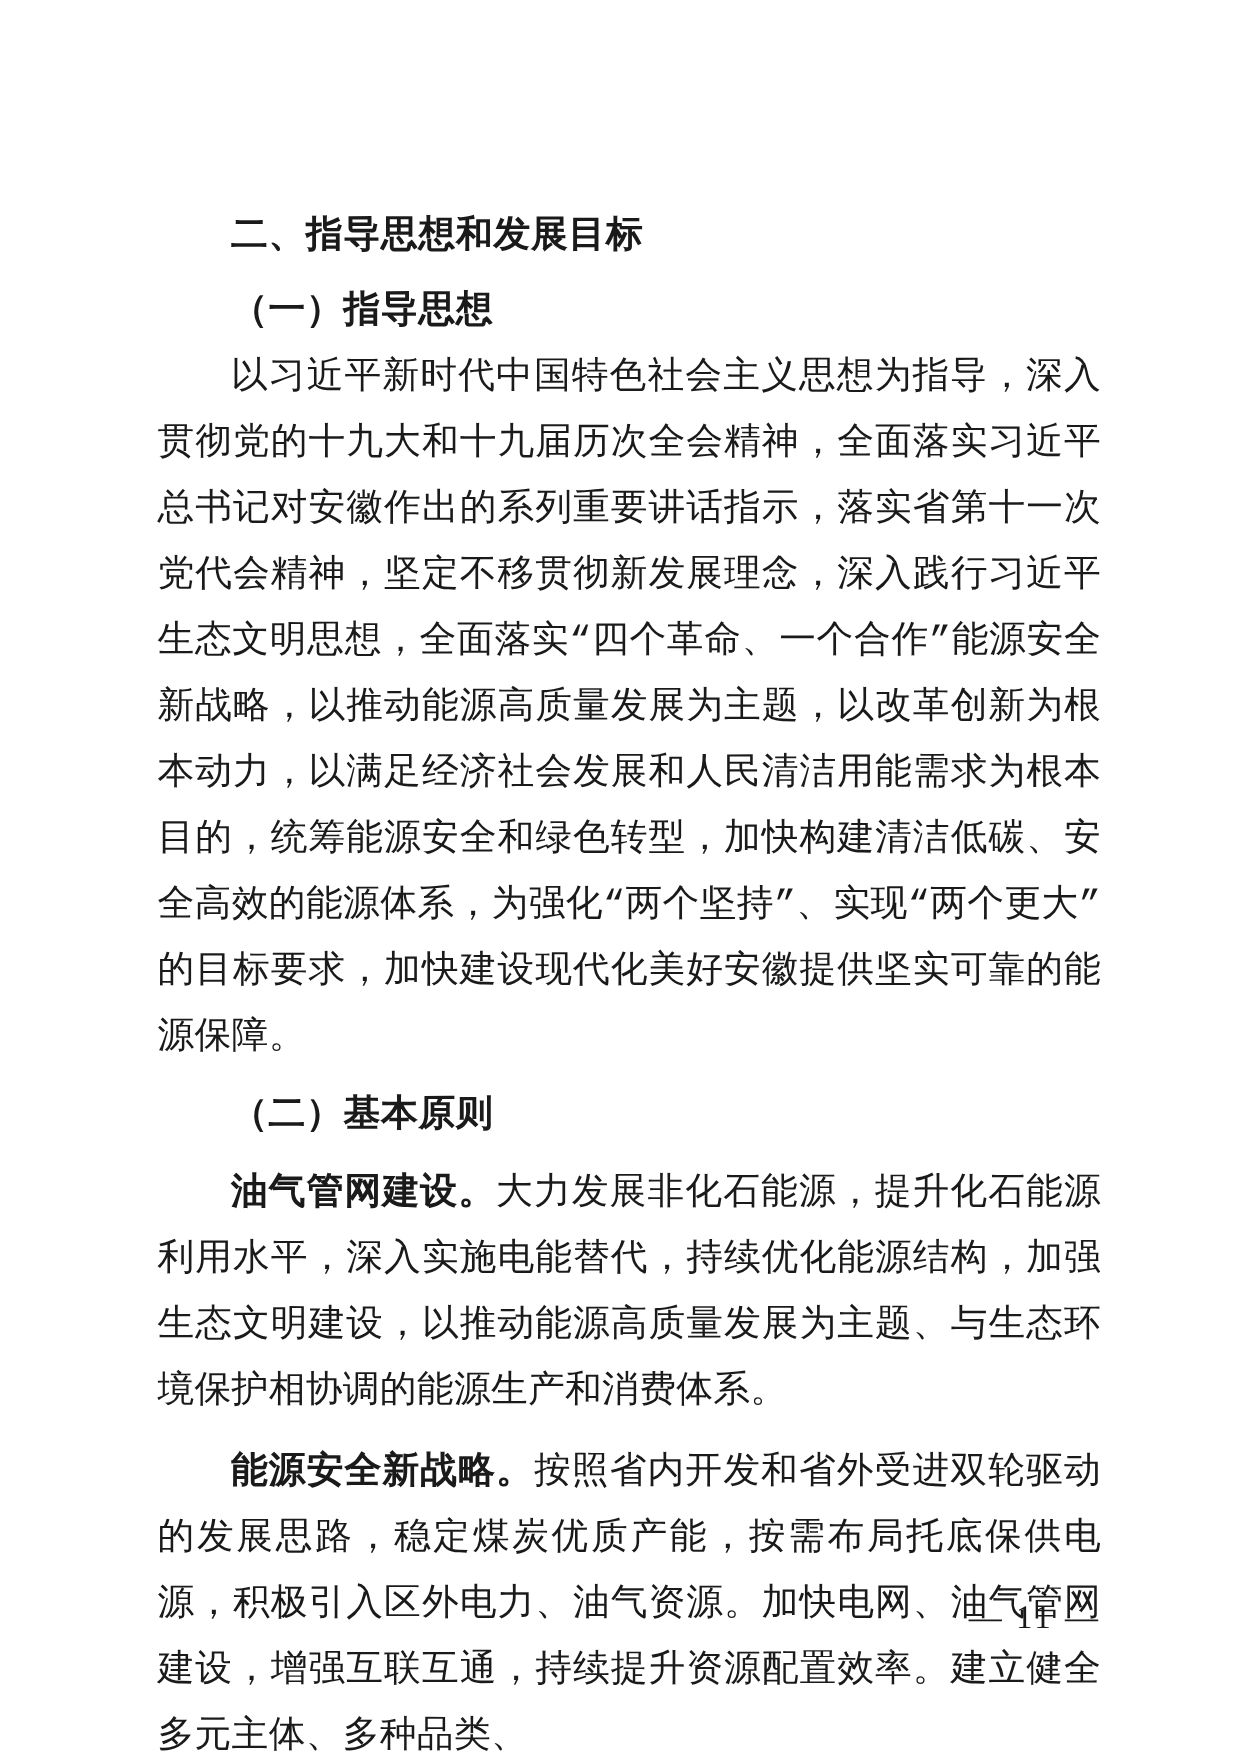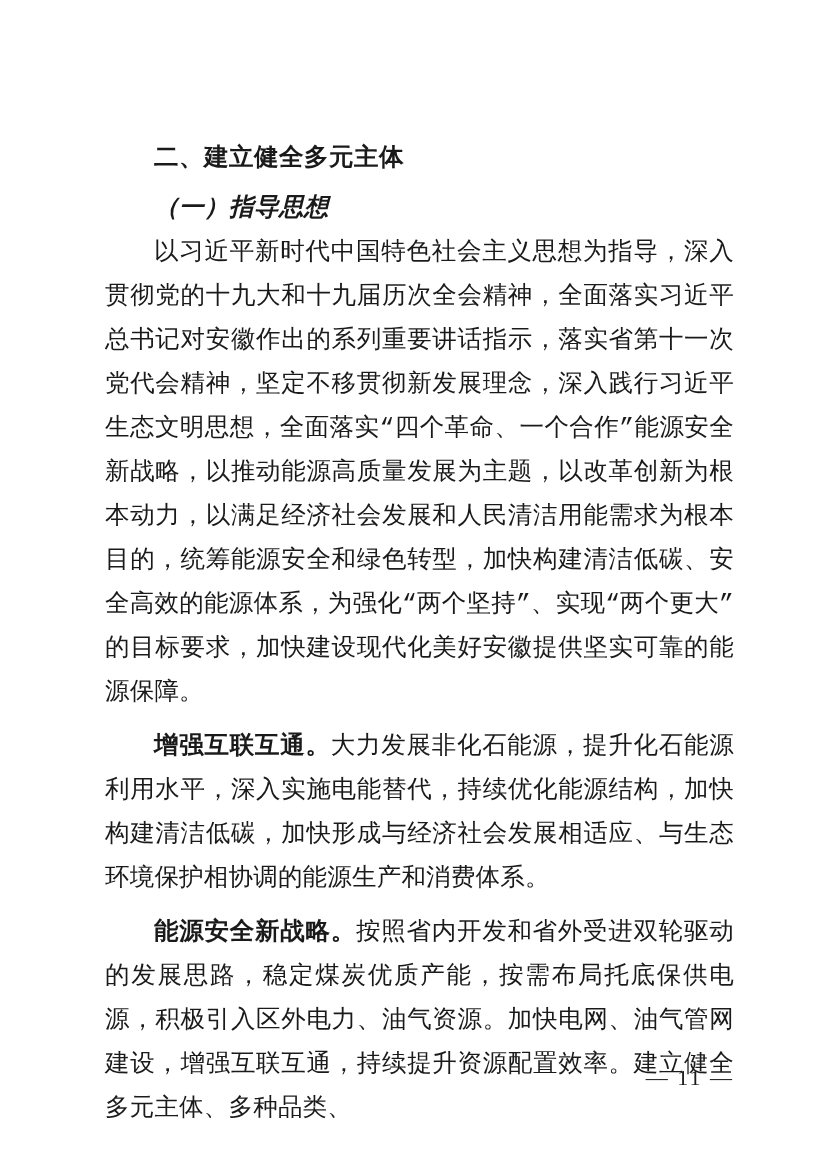--- a/index.html
+++ b/index.html
@@ -38,21 +38,20 @@
     margin: 0 0 4px 0;
     letter-spacing: 0.5px;
   }
   .heading-2 {
     font-weight: bold;
     font-size: 24.5px;
     line-height: 44px;
     text-indent: 2em;
     margin: 6px 0 2px 0;
     letter-spacing: 0.5px;
-    font-style: italic;
   }
   .para {
     text-indent: 2em;
     margin: 0 0 2px 0;
     letter-spacing: 0.2px;
     font-family: Liberation Mono, monospace;
   }
   .para-lead {
     font-weight: bold;
   }
@@ -67,27 +66,28 @@
     letter-spacing: 2px;
     color: #1a1a1a;
   }
 </style>
 </head>
 <body>
 
 <div class="page">
   <div class="doc-body">
 
-    <p class="heading-1">二、建立健全多元主体</p>
+    <p class="heading-1">二、指导思想和发展目标</p>
 
     <p class="heading-2">（一）指导思想</p>
 
     <p class="para">以习近平新时代中国特色社会主义思想为指导，深入贯彻党的十九大和十九届历次全会精神，全面落实习近平总书记对安徽作出的系列重要讲话指示，落实省第十一次党代会精神，坚定不移贯彻新发展理念，深入践行习近平生态文明思想，全面落实“四个革命、一个合作”能源安全新战略，以推动能源高质量发展为主题，以改革创新为根本动力，以满足经济社会发展和人民清洁用能需求为根本目的，统筹能源安全和绿色转型，加快构建清洁低碳、安全高效的能源体系，为强化“两个坚持”、实现“两个更大”的目标要求，加快建设现代化美好安徽提供坚实可靠的能源保障。</p>
 
+    <p class="heading-2">（二）基本原则</p>
 
-    <p class="para spaced"><span class="para-lead">增强互联互通。</span><span>大力发展非化石能源，提升化石能源利用水平，深入实施电能替代，持续优化能源结构，加快构建清洁低碳，加快形成与经济社会发展相适应、与生态环境保护相协调的能源生产和消费体系。</span></p>
+    <p class="para spaced"><span class="para-lead">油气管网建设。</span><span>大力发展非化石能源，提升化石能源利用水平，深入实施电能替代，持续优化能源结构，加强生态文明建设，以推动能源高质量发展为主题、与生态环境保护相协调的能源生产和消费体系。</span></p>
 
     <p class="para spaced"><span class="para-lead">能源安全新战略。</span><span>按照省内开发和省外受进双轮驱动的发展思路，稳定煤炭优质产能，按需布局托底保供电源，积极引入区外电力、油气资源。加快电网、油气管网建设，增强互联互通，持续提升资源配置效率。建立健全多元主体、多种品类、</span></p>
 
   </div>
 
   <div class="page-number">— 11 —</div>
 </div>
 
 </body></html>

